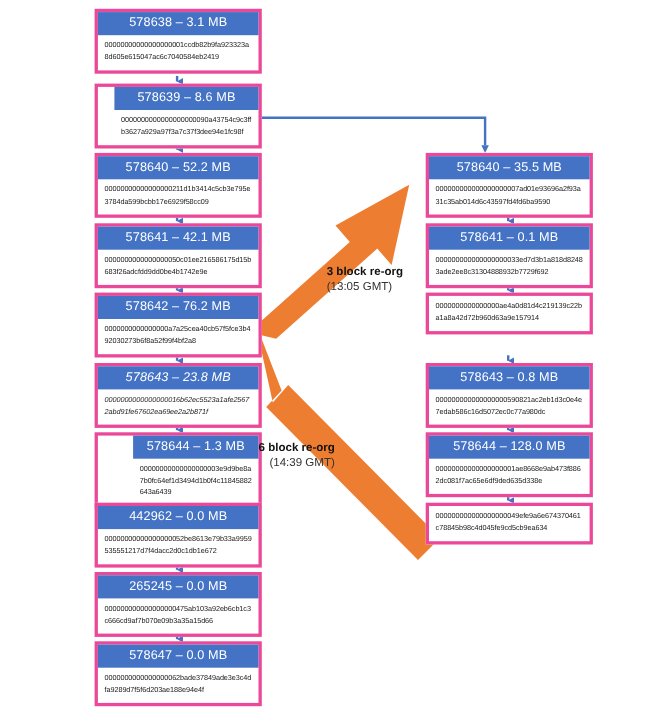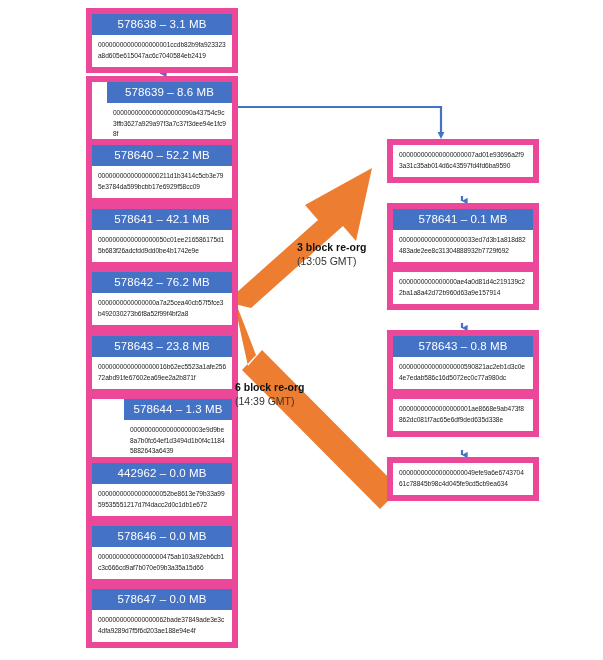--- a/index.html
+++ b/index.html
@@ -18,21 +18,21 @@
     position: absolute;
     left: 0; top: 0;
     width: 603px;
     height: 660px;
   }
   .block {
     position: absolute;
     width: 152px;
     box-sizing: border-box;
     background: #ffffff;
-    border: 6px solid #ec4899;
+    border: 3px solid #ec4899;
     z-index: 3;
   }
   .block .hdr {
     background: #4472C4;
     color: #ffffff;
     font-size: 11.5px;
     text-align: center;
     padding: 4px 0 5px 0;
     letter-spacing: 0.1px;
     white-space: nowrap;
@@ -125,72 +125,74 @@
 <div class="block" style="left:86px; top:203px;">
   <div class="hdr">578641 – 42.1 MB</div>
   <div class="hash">0000000000000000050c01ee216586175d15b683f26adcfdd9dd0be4b1742e9e</div>
 </div>
 
 <div class="block" style="left:86px; top:266px;">
   <div class="hdr">578642 – 76.2 MB</div>
   <div class="hash">0000000000000000a7a25cea40cb57f5fce3b492030273b6f8a52f99f4bf2a8</div>
 </div>
 
-<div class="block" style="left:86px; top:330px;">
+<div class="block" style="left:86px; top:330px;font-style:italic;">
   <div class="hdr">578643 – 23.8 MB</div>
   <div class="hash">0000000000000000016b62ec5523a1afe25672abd91fe67602ea69ee2a2b871f</div>
 </div>
 
 <div class="block" style="left:86px; top:393px;padding-left:32px;">
   <div class="hdr">578644 – 1.3 MB</div>
   <div class="hash">00000000000000000003e9d9be8a7b0fc64ef1d3494d1b0f4c11845882643a6439</div>
 </div>
 
 <div class="block" style="left:86px; top:457px;">
   <div class="hdr">442962 – 0.0 MB</div>
   <div class="hash">00000000000000000052be8613e79b33a9959535551217d7f4dacc2d0c1db1e672</div>
 </div>
 
 <div class="block" style="left:86px; top:520px;">
-  <div class="hdr">578646 – 0.0 MB</div>
+  <div class="hdr">265245 – 0.0 MB</div>
   <div class="hash">000000000000000000475ab103a92eb6cb1c3c666cd9af7b070e09b3a35a15d66</div>
 </div>
 
 <div class="block" style="left:86px; top:583px;">
   <div class="hdr">578647 – 0.0 MB</div>
   <div class="hash">0000000000000000062bade37849ade3e3c4dfa9289d7f5f6d203ae188e94e4f</div>
 </div>
 
 <div class="block" style="left:387px; top:139px;">
+  <div class="hdr">578640 – 35.5 MB</div>
   <div class="hash">000000000000000000007ad01e93696a2f93a31c35ab014d6c43597fd4fd6ba9590</div>
 </div>
 
 <div class="block" style="left:387px; top:203px;">
   <div class="hdr">578641 – 0.1 MB</div>
   <div class="hash">000000000000000000033ed7d3b1a818d82483ade2ee8c31304888932b7729f692</div>
 </div>
 
 <div class="block" style="left:387px; top:266px;">
   <div class="hash">0000000000000000ae4a0d81d4c219139c22ba1a8a42d72b960d63a9e157914</div>
 </div>
 
 <div class="block" style="left:387px; top:330px;">
   <div class="hdr">578643 – 0.8 MB</div>
   <div class="hash">000000000000000000590821ac2eb1d3c0e4e7edab586c16d5072ec0c77a980dc</div>
 </div>
 
 <div class="block" style="left:387px; top:393px;">
+  <div class="hdr">578644 – 128.0 MB</div>
   <div class="hash">00000000000000000001ae8668e9ab473f8862dc081f7ac65e6df9ded635d338e</div>
 </div>
 
 <div class="block" style="left:387px; top:457px;">
   <div class="hash">000000000000000000049efe9a6e674370461c78845b98c4d045fe9cd5cb9ea634</div>
 </div>
 
 <div class="annot" style="left:297px; top:240px;">
   <div class="ttl">3 block re-org</div>
   <div class="sub">(13:05 GMT)</div>
 </div>
 
-<div class="annot" style="left:235px; top:380px;">
+<div class="annot" style="left:235px; top:400px;text-align:right;">
   <div class="ttl">6 block re-org</div>
   <div class="sub">(14:39 GMT)</div>
 </div>
 
 </body></html>

